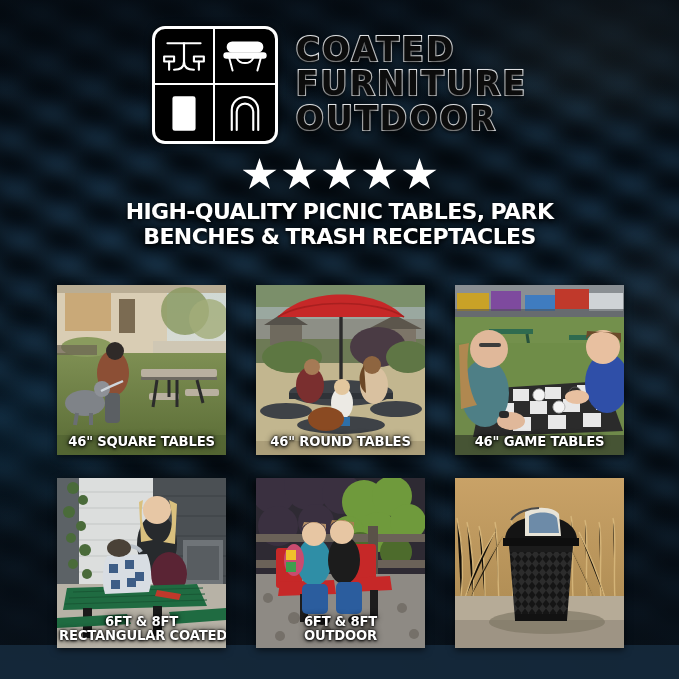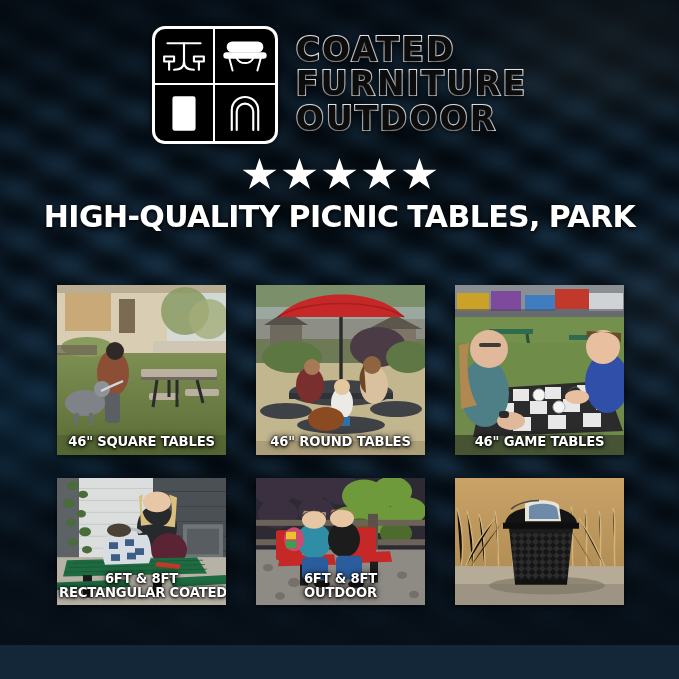--- a/index.html
+++ b/index.html
@@ -186,21 +186,21 @@
   
   .headline {
     position: absolute;
     top: 200px;
     left: 28px;
     right: 28px;
     text-align: center;
     color: #ffffff;
     font-family: "DejaVu Sans", sans-serif;
     font-weight: 700;
-    font-size: 30px;
+    font-size: 22px;
     line-height: 1.13;
     letter-spacing: -0.6px;
     text-shadow: 0 2px 5px rgba(0,0,0,0.9), 0 0 2px rgba(0,0,0,0.6);
     word-spacing: -1px;
   }
   .headline .hl-line { display: block; white-space: nowrap; }
 
   
   .grid {
     position: absolute;
@@ -213,21 +213,21 @@
     row-gap: 23px;
   }
   .tile {
     position: relative;
     width: 169px;
     height: 170px;
     overflow: hidden;
     background: #1c2a33;
     box-shadow: 0 2px 7px rgba(0,0,0,0.6);
   }
-  .tile.row2 { height: 127px; }
+  .tile.row2 { height: 170px; }
 
   .tile-photo {
     position: absolute;
     inset: 0;
     overflow: hidden;
   }
   .tile-photo svg { display: block; width: 100%; height: 100%; }
 
   .tile-caption {
     position: absolute;
@@ -318,20 +318,21 @@
     <div class="stars">
       <span class="star"></span>
       <span class="star"></span>
       <span class="star"></span>
       <span class="star"></span>
       <span class="star"></span>
     </div>
 
     <div class="headline">
       <span class="hl-line">HIGH-QUALITY PICNIC TABLES, PARK</span>
+      <span class="hl-line">BENCHES &amp; TRASH RECEPTACLES</span>
     </div>
 
     <div class="grid">
 
       <div class="tile">
         <div class="tile-photo">
           <svg viewBox="0 0 169 170" preserveAspectRatio="none" aria-hidden="true">
             <defs>
               <linearGradient id="sqSky" x1="0" y1="0" x2="0" y2="1">
                 <stop offset="0" stop-color="#cfd8d4"></stop>

